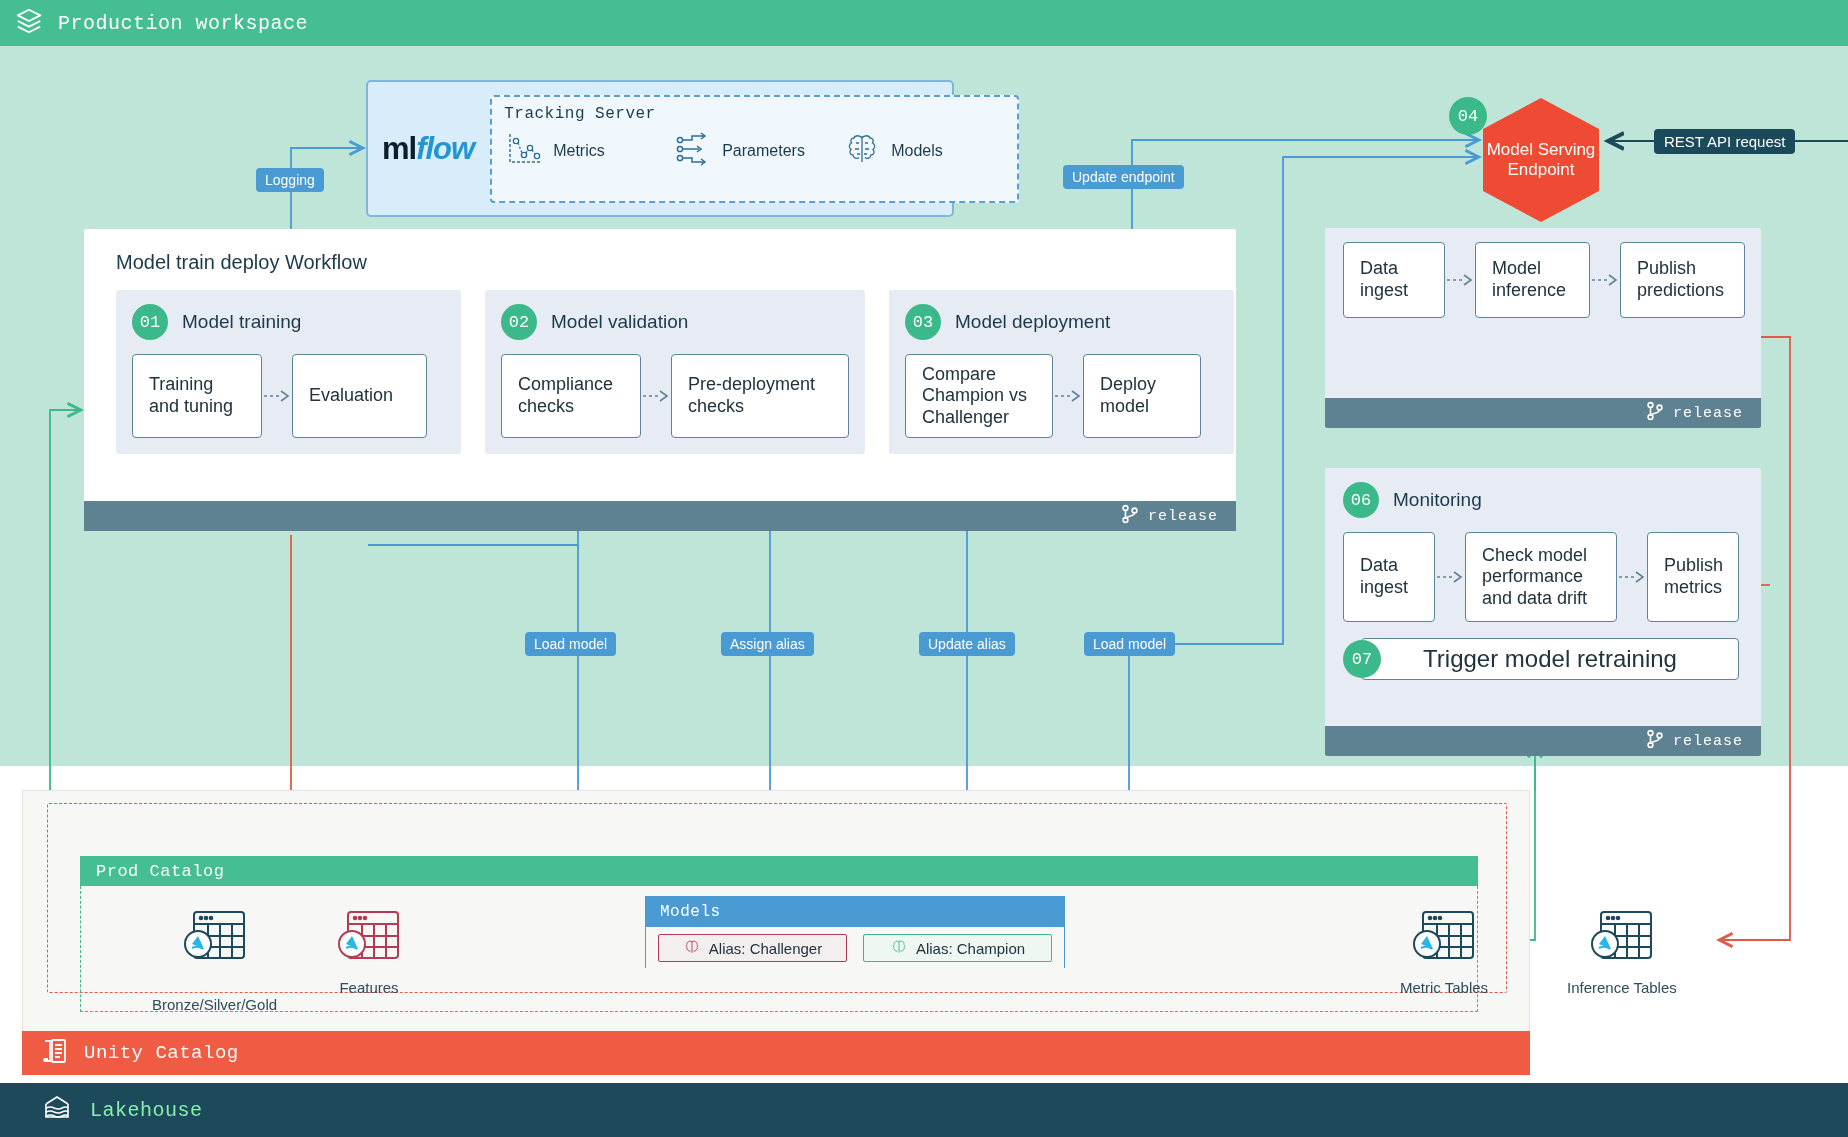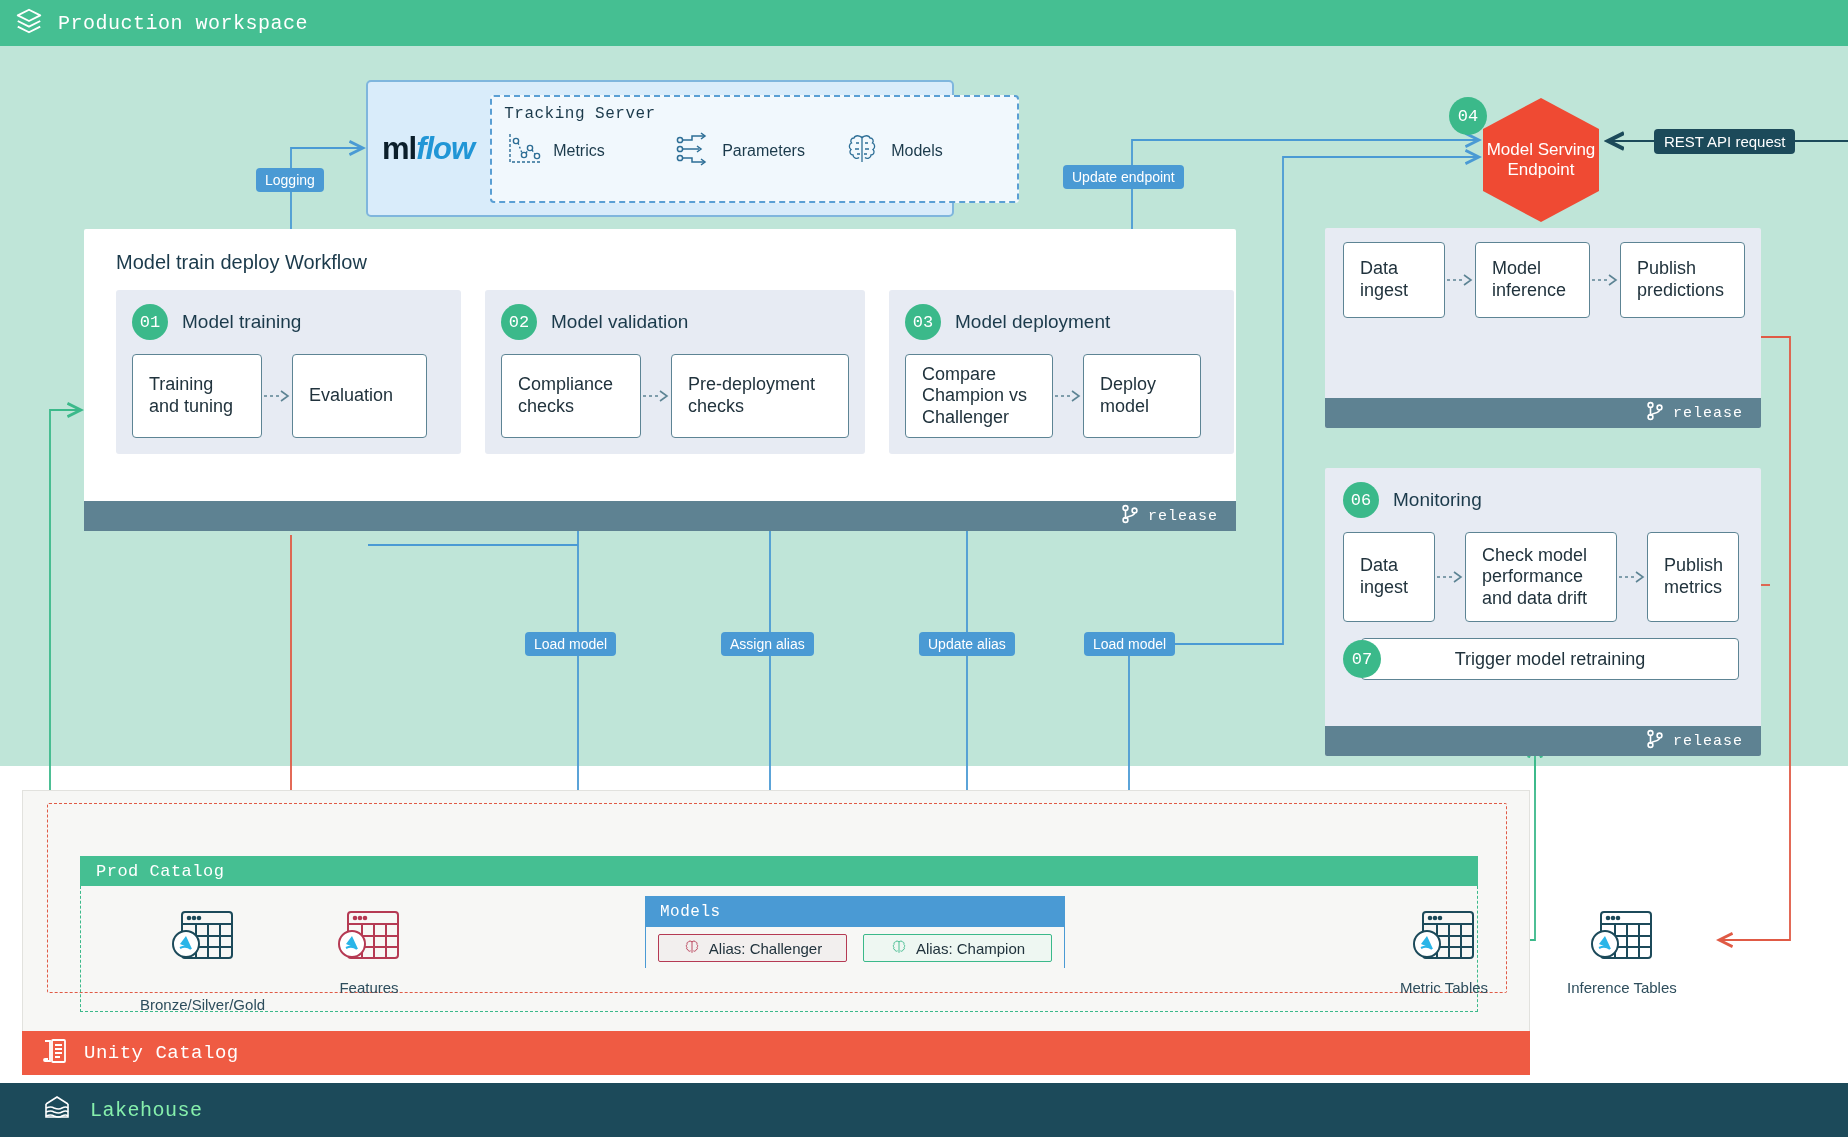--- a/index.html
+++ b/index.html
@@ -121,21 +121,21 @@
   #panel06 { left: 1325px; top: 468px; width: 436px; height: 288px; }
 
   #trigger-row {
     display: flex; align-items: center; margin: 0 0 0 18px; position: relative;
     width: 396px; height: 42px;
   }
   #trigger-box {
     position: absolute; left: 18px; top: 0; width: 378px; height: 42px;
     background: #fff; border: 1.6px solid #5d8494; border-radius: 4px;
     display: flex; align-items: center; justify-content: center;
-    font-size: 18px; color: #21333d;
+    font-size: 24px; color: #21333d;
   }
   #trigger-badge {
     position: absolute; left: 0; top: 2px; width: 38px; height: 38px; border-radius: 50%;
     background: #3bb98a; color: #fff; display:flex; align-items:center; justify-content:center;
     font-size: 17px; font-family:"Liberation Mono", monospace; z-index: 2;
   }
 
   
   .pill {
     position: absolute; background: #4a9ad4; color: #fff; border-radius: 4px;
@@ -472,21 +472,21 @@
 <div class="pill" style="left:919px;top:632px;">Update alias</div>
 <div class="pill" style="left:1084px;top:632px;">Load model</div>
 
 <div id="uc-outer">
   <div id="uc-dashed"></div>
 </div>
 
 <div id="prod-catalog" class="mono">Prod Catalog</div>
 <div id="prod-inner"></div>
 
-<div class="cat-item" style="left:140px;top:908px;gap:24px;">
+<div class="cat-item" style="left:152px;top:908px;gap:24px;">
   <span>
     <svg width="70" height="60" viewBox="0 0 70 60" fill="none" stroke="#1c4a5a" stroke-width="2">
       <rect x="14" y="4" width="50" height="46" rx="3"></rect>
       <path d="M14 16 H64"></path>
         <circle cx="21" cy="10" r="1.3" fill="#1c4a5a"></circle>
         <circle cx="26" cy="10" r="1.3" fill="#1c4a5a"></circle>
         <circle cx="31" cy="10" r="1.3" fill="#1c4a5a"></circle>
       <path d="M14 28 H64 M14 39 H64 M28 16 V50 M40 16 V50 M52 16 V50"></path>
       <circle cx="18" cy="36" r="13" fill="#fff" stroke="#1c4a5a" stroke-width="2"></circle>
       <path d="M18 28 L24 41 L12 36 Z" fill="#2ab5e8" stroke="none"></path>

